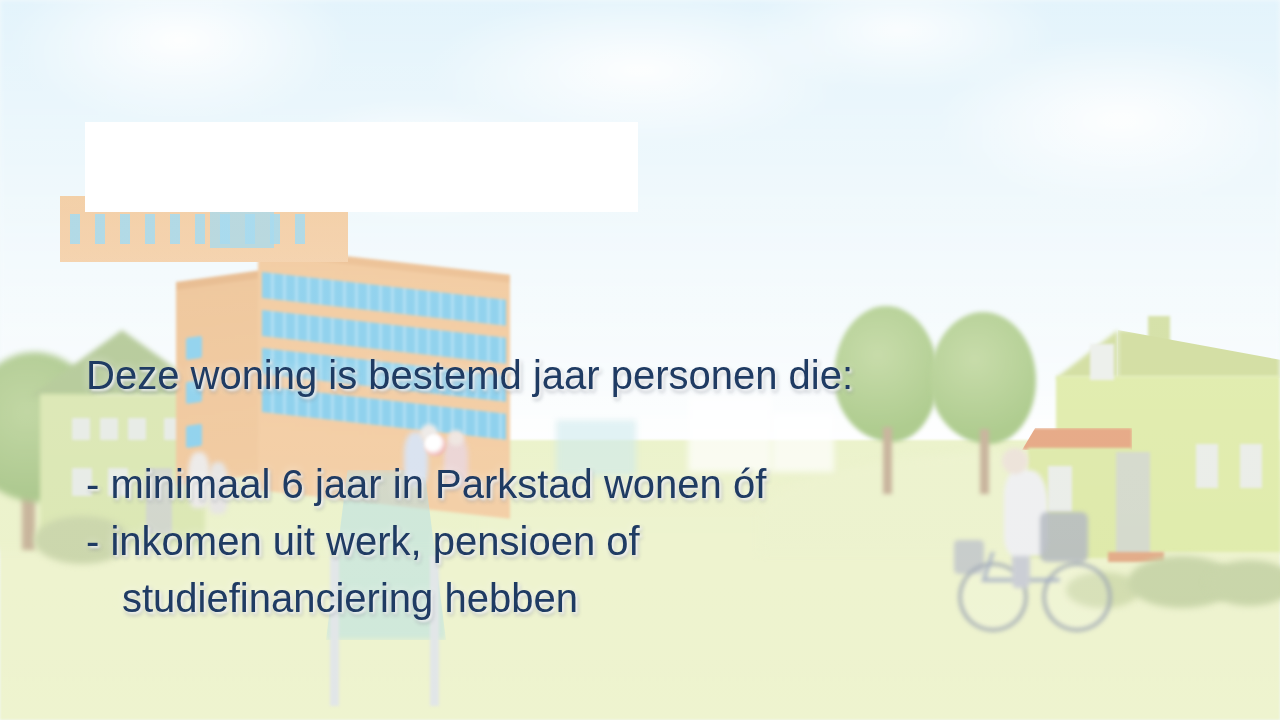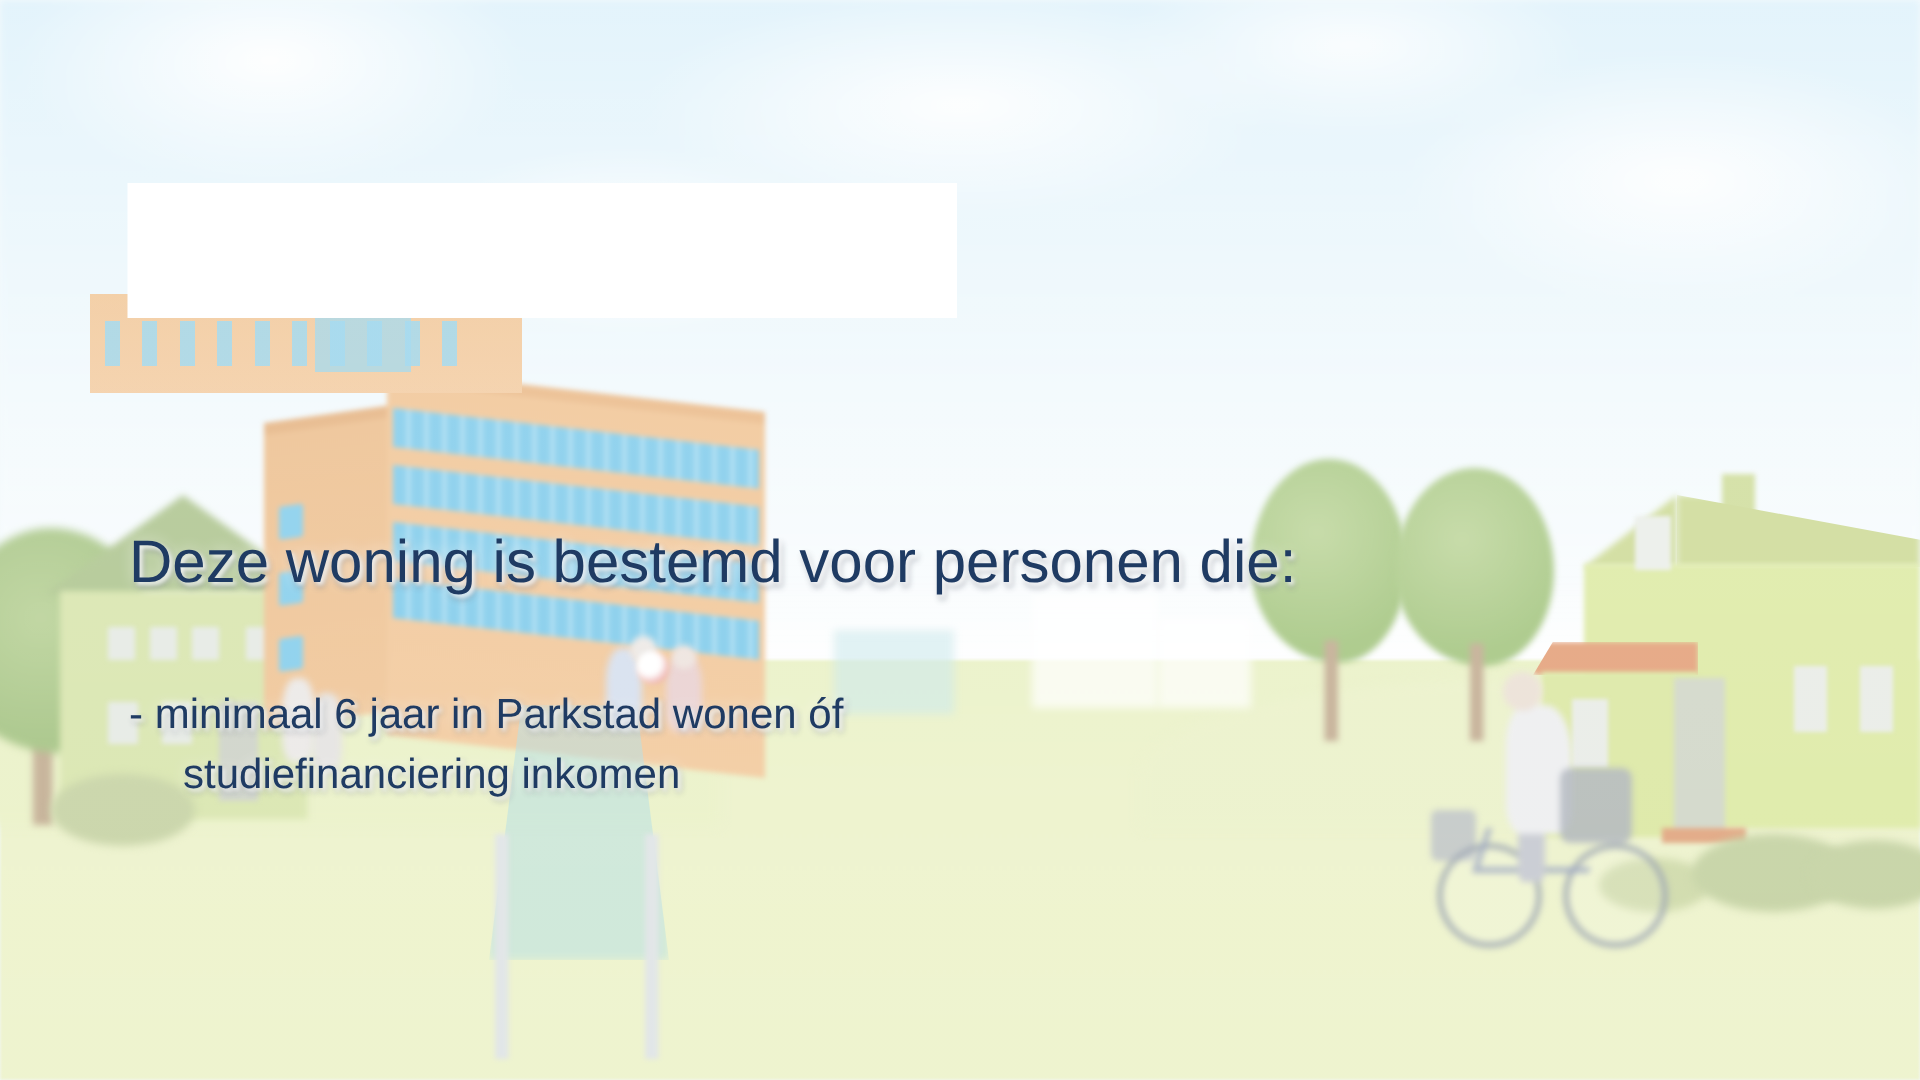--- a/index.html
+++ b/index.html
@@ -281,21 +281,21 @@
     position:absolute; left:86px; top:352px; width:1120px;
     color:#1f3b63;
   }
   .lead {
     font-size:40px; line-height:1.15; font-weight:400;
     text-shadow:2px 2px 3px rgba(255,255,255,.85), 0 0 10px rgba(255,255,255,.6), 2px 3px 4px rgba(60,70,90,.45);
     white-space:nowrap;
   }
   .bullets { margin-top:58px; }
   .bullet-line {
-    font-size:28px; line-height:1.42; font-weight:400;
+    font-size:40px; line-height:1.42; font-weight:400;
     text-shadow:2px 2px 3px rgba(255,255,255,.85), 0 0 10px rgba(255,255,255,.6), 2px 3px 4px rgba(60,70,90,.45);
     white-space:nowrap;
   }
   .bullet-line.indent { padding-left:36px; }
 </style>
 </head>
 <body>
 
 <div id="slide">
 
@@ -389,21 +389,22 @@
       <div class="cyc-bag"></div>
       <div class="cyc-head"></div>
     </div>
 
     <div class="veil"></div>
   </div>
 
   <div class="title-box"></div>
 
   <div class="body-block">
-    <div class="lead">Deze woning is bestemd voor personen die:</div>
+    <div class="lead">Deze woning is bestemd jaar personen die:</div>
 
     <div class="bullets">
       <div class="bullet-line">- minimaal 6 jaar in Parkstad wonen óf</div>
-      <div class="bullet-line indent">studiefinanciering inkomen</div>
+      <div class="bullet-line">- inkomen uit werk, pensioen of</div>
+      <div class="bullet-line indent">studiefinanciering hebben</div>
     </div>
   </div>
 
 </div>
 
 </body></html>

